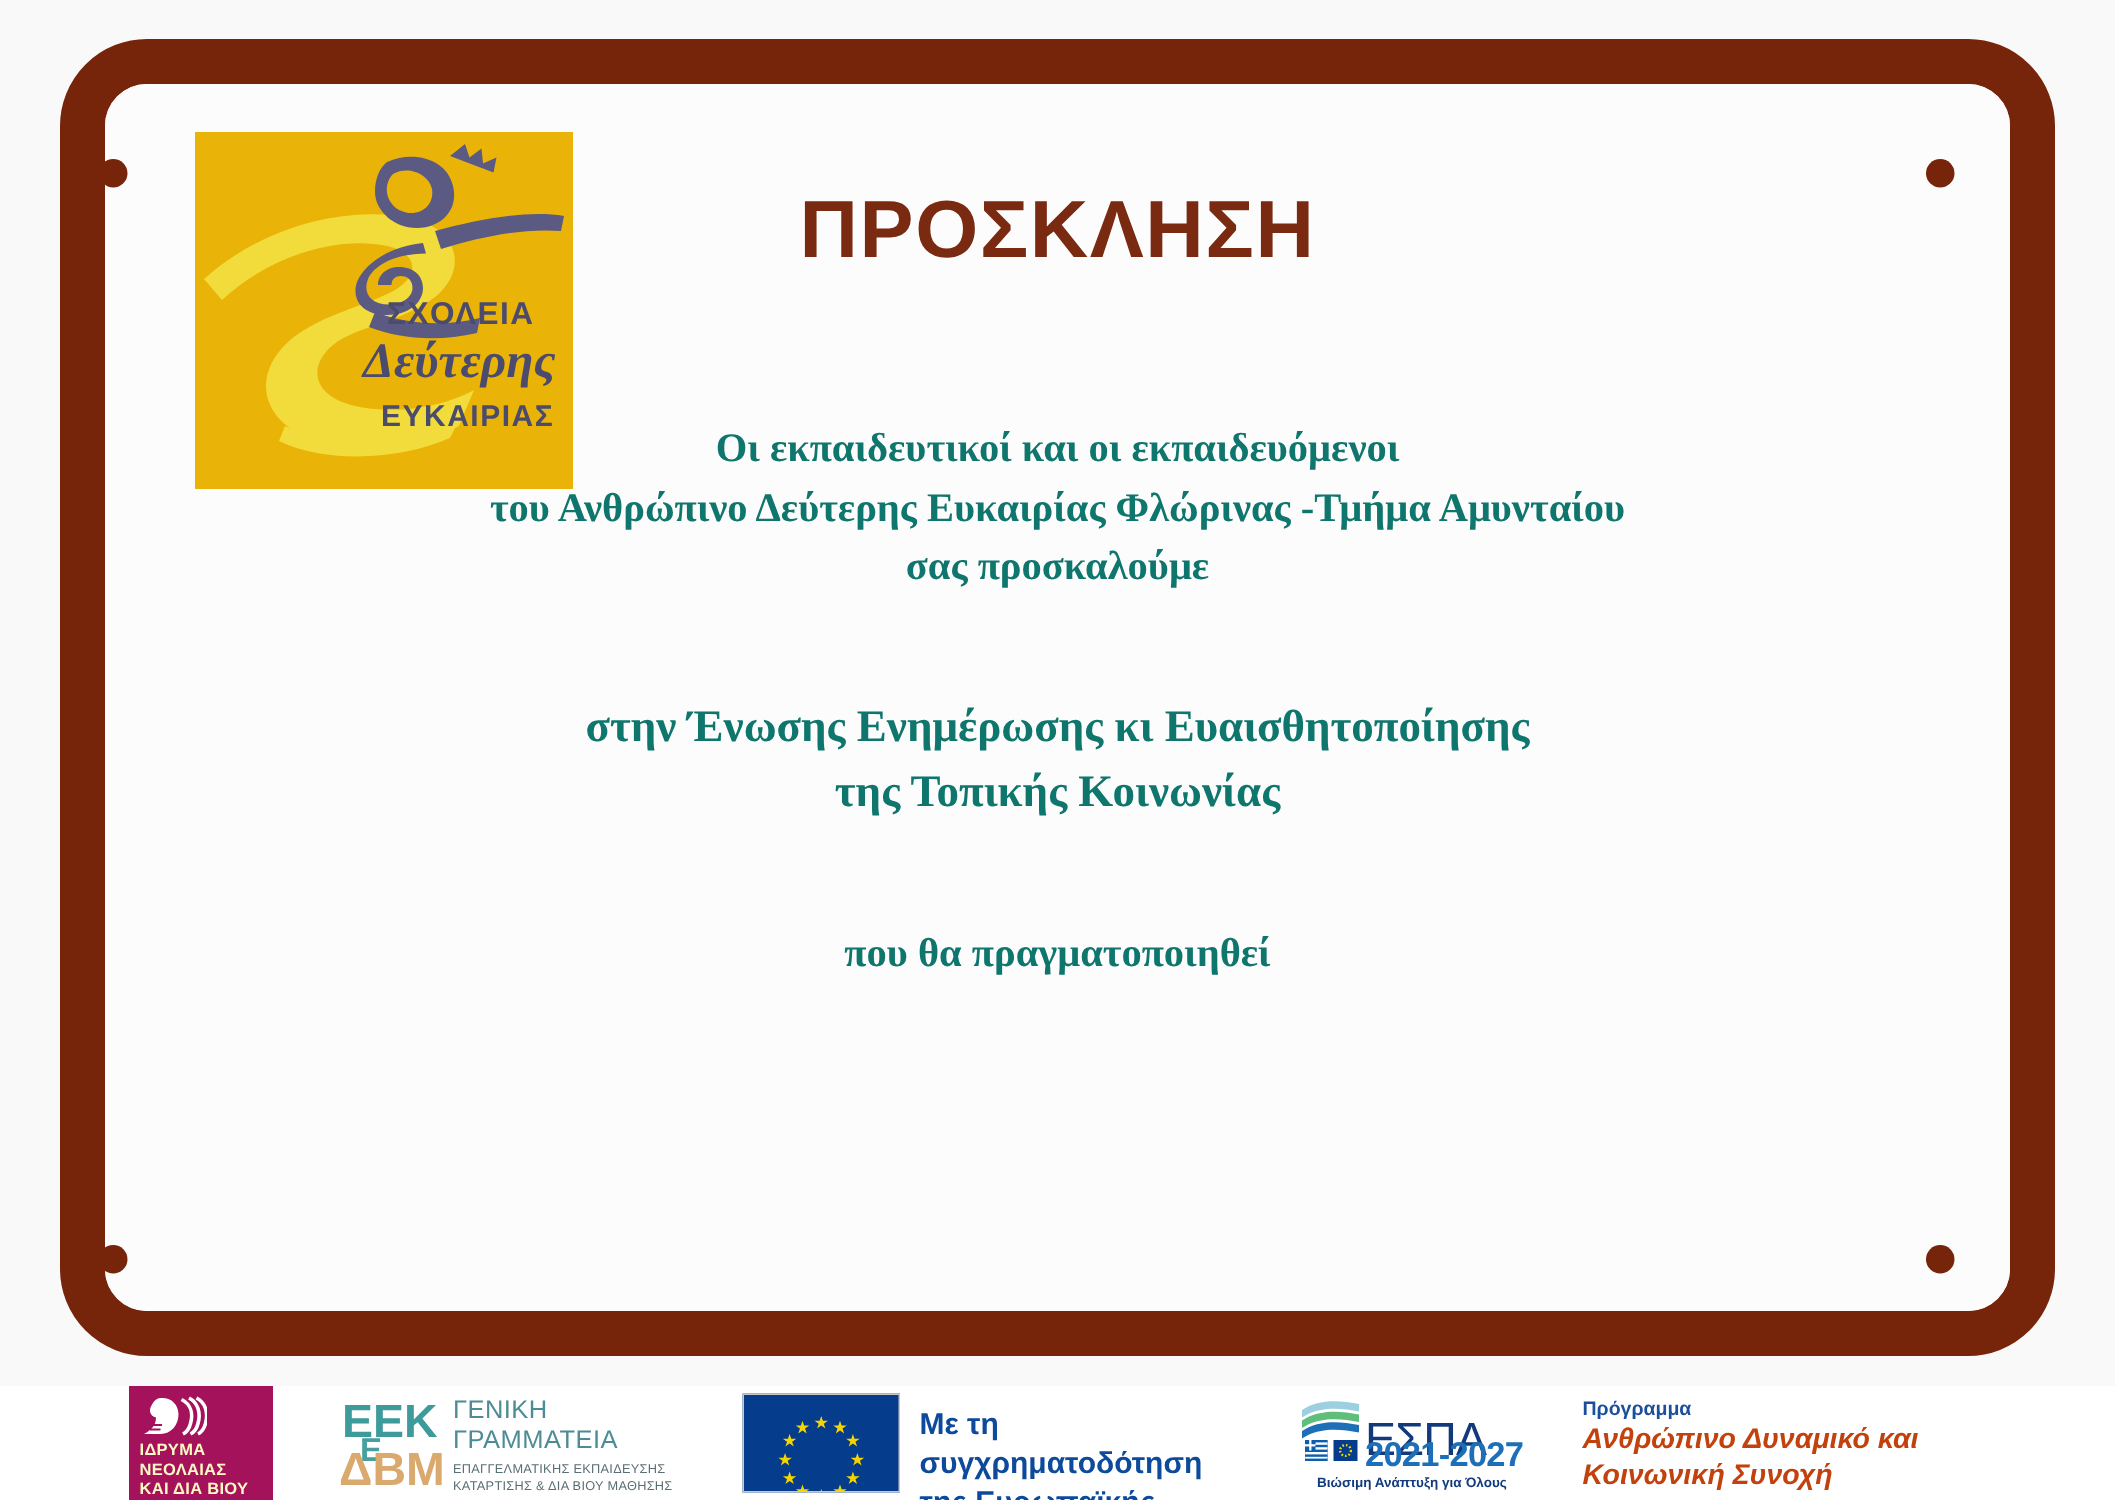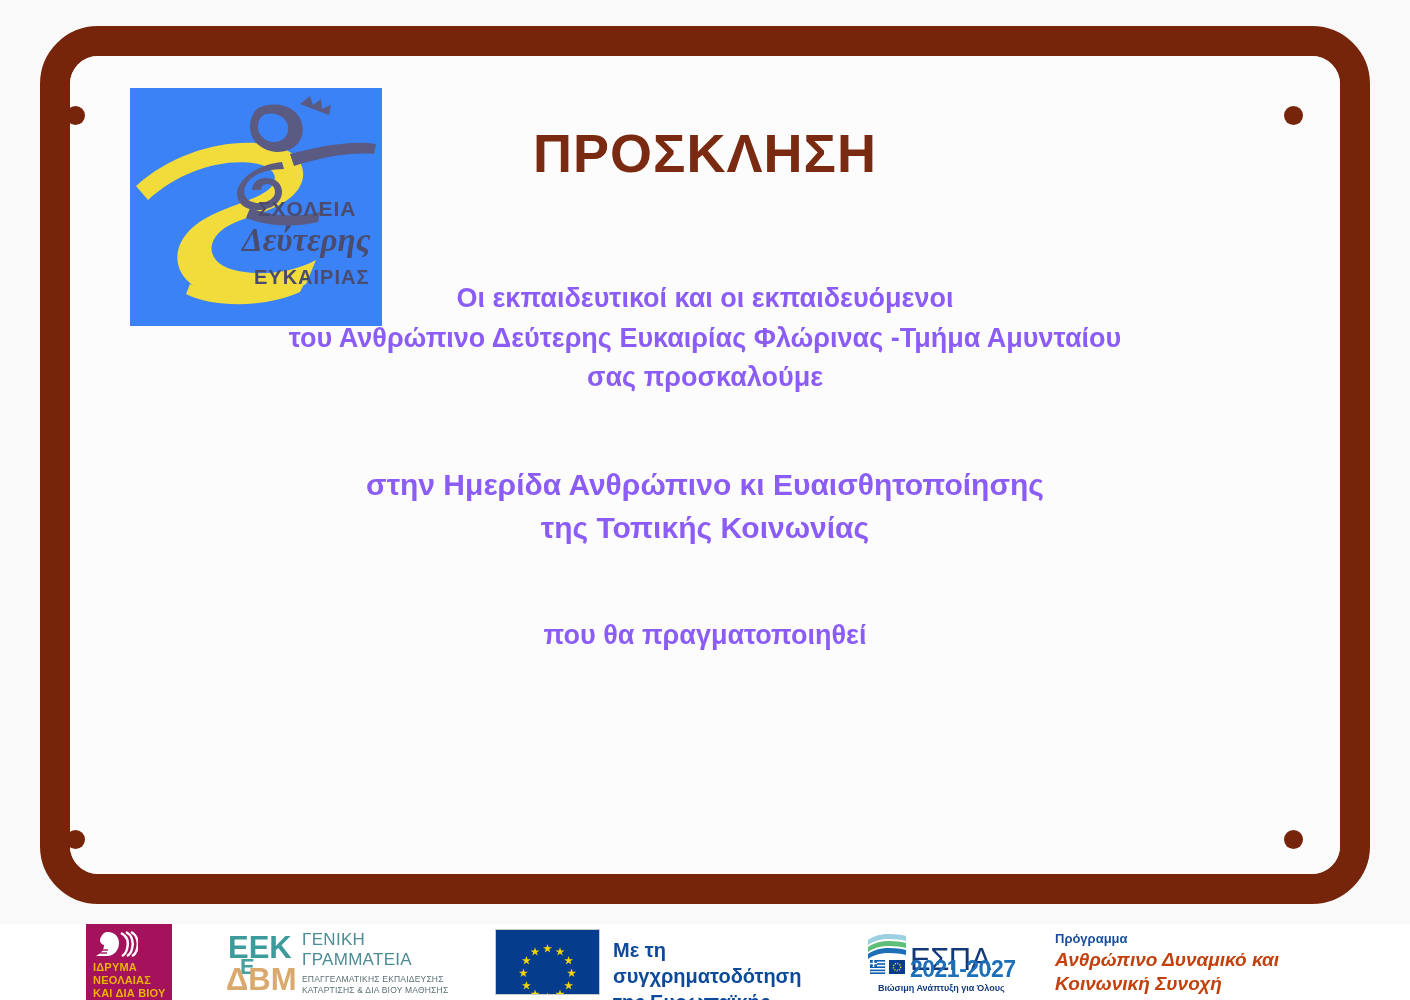--- a/index.html
+++ b/index.html
@@ -46,21 +46,21 @@
   .screw.bl { left: 66px;   top: 830px; }
   .screw.br { left: 1284px; top: 830px; }
 
   
   #logo-box {
     position: absolute;
     left: 130px;
     top: 88px;
     width: 252px;
     height: 238px;
-    background: #3b82f6;
+    background: #eab308;
     overflow: hidden;
   }
   #logo-box svg { display: block; }
 
   
   #content {
     position: absolute;
     left: 70px;
     top: 100px;
     width: 1270px;
@@ -73,21 +73,22 @@
     font-weight: bold;
     letter-spacing: 1px;
     line-height: 1.1;
     margin-top: 24px;
     text-shadow: 1px 1px 0 rgba(255,255,255,0.85);
   }
   .para {
     font-size: 27px;
     font-weight: bold;
     line-height: 1.45;
-    color: #8b5cf6;
+    color: #0f766e;
+    font-family: Liberation Serif, serif;
   }
   .para.lead   { margin-top: 96px; }
   .para.event  { margin-top: 66px; font-size: 30px; }
   .para.held   { margin-top: 66px; }
   .para.when   { margin-top: 60px; font-size: 30px; font-weight: bold; }
   .para div { white-space: nowrap; }
 
   
   #footer {
     position: absolute;
@@ -95,24 +96,24 @@
     top: 924px;
     width: 1410px;
     height: 76px;
     background: #ffffff;
   }
   .f-block { position: absolute; top: 0; height: 76px; }
 
   
   #f-iney {
     left: 86px;
-    width: 86px;
+    width: 96px;
     height: 76px;
     background: #a4125c;
-    color: #eab308;
+    color: #fef9c3;
     overflow: hidden;
   }
   #iney-head {
     position: absolute;
     left: 8px; top: 5px;
     width: 44px; height: 30px;
   }
   #iney-text {
     position: absolute;
     left: 7px; top: 37px;
@@ -259,21 +260,21 @@
 
   <div id="title">ΠΡΟΣΚΛΗΣΗ</div>
 
   <div class="para lead">
     <div>Οι εκπαιδευτικοί και οι εκπαιδευόμενοι</div>
     <div>του Ανθρώπινο Δεύτερης Ευκαιρίας Φλώρινας -Τμήμα Αμυνταίου</div>
     <div>σας προσκαλούμε</div>
   </div>
 
   <div class="para event">
-    <div>στην Ημερίδα  Ανθρώπινο κι Ευαισθητοποίησης</div>
+    <div>στην Ένωσης  Ενημέρωσης κι Ευαισθητοποίησης</div>
     <div>της Τοπικής Κοινωνίας</div>
   </div>
 
   <div class="para held">
     <div>που θα πραγματοποιηθεί</div>
   </div>
 
 
 </div>
 

